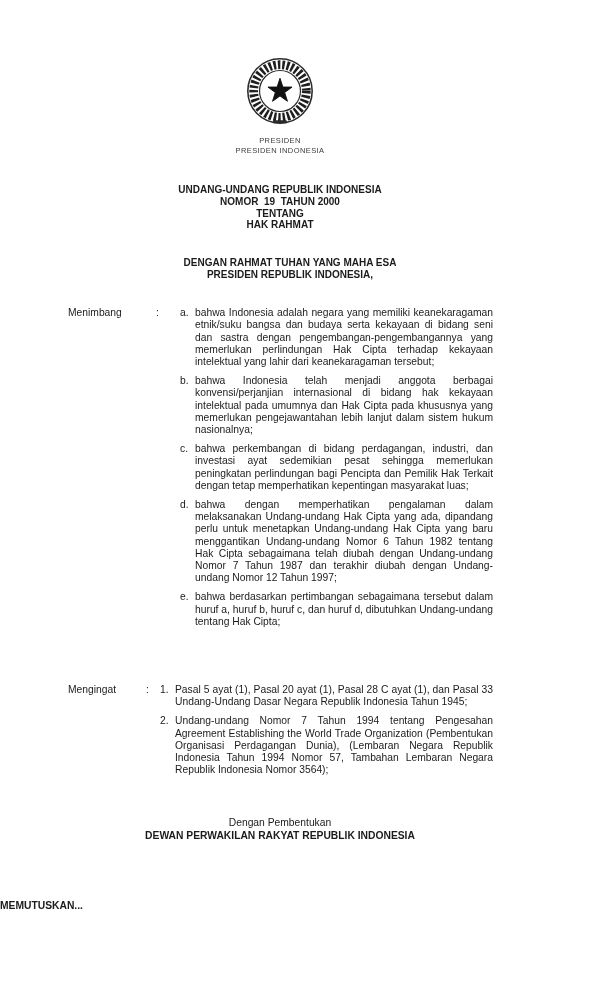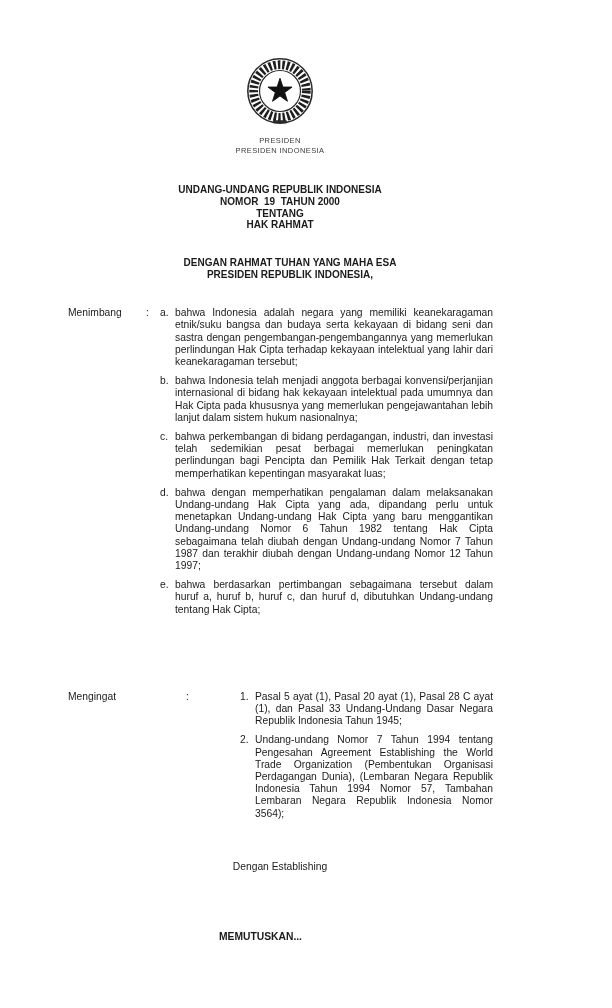--- a/index.html
+++ b/index.html
@@ -39,39 +39,38 @@
   .invocation { margin-top: 26px; }
   .authority  { }
 
   .clause {
     display: grid;
     grid-template-columns: 78px 14px 1fr;
     padding: 0 67px 0 68px;
     font-size: 10.3px;
     line-height: 12.2px;
   }
-  .clause-considering { margin-top: 26px; }
-  .clause-recalling   { margin-top: 68px; gap: 40px; }
+  .clause-considering { margin-top: 26px; gap: 10px; }
+  .clause-recalling   { margin-top: 49px; }
   .clause-label { font-size: 10.3px; }
   .clause-colon { font-size: 10.3px; }
   .item { display: flex; margin-bottom: 7px; }
   .item .marker { width: 15px; flex: none; }
   .item .text   { flex: 1; text-align: justify; }
 
   .agreement { text-align: center; margin-top: 34px; font-size: 10.3px; line-height: 12.2px; }
   .agreement .line1 { font-weight: normal; }
   .agreement .line2 { font-weight: bold; }
 
   .decision {
     margin-top: 58px;
     padding-right: 67px;
-    text-align: center;
+    text-align: left;
     font-weight: bold;
     font-size: 10.3px;
-    padding-left: 28px;
   }
 </style>
 </head>
 <body>
 
 <div class="page">
 
   <div class="emblem">
     <svg viewBox="0 0 80 80" width="78" height="78">
       <circle cx="40" cy="40" r="33" fill="none" stroke="#2a2a2a" stroke-width="1.6"></circle>
@@ -104,21 +103,21 @@
       <div class="item">
         <div class="marker">a.</div>
         <div class="text">bahwa Indonesia adalah negara yang memiliki keanekaragaman etnik/suku bangsa dan budaya serta kekayaan di bidang seni dan sastra dengan pengembangan-pengembangannya yang memerlukan perlindungan Hak Cipta terhadap kekayaan intelektual yang lahir dari keanekaragaman tersebut;</div>
       </div>
       <div class="item">
         <div class="marker">b.</div>
         <div class="text">bahwa Indonesia telah menjadi anggota berbagai konvensi/perjanjian internasional di bidang hak kekayaan intelektual pada umumnya dan Hak Cipta pada khususnya yang memerlukan pengejawantahan lebih lanjut dalam sistem hukum nasionalnya;</div>
       </div>
       <div class="item">
         <div class="marker">c.</div>
-        <div class="text">bahwa perkembangan di bidang perdagangan, industri, dan investasi telah sedemikian pesat berbagai memerlukan peningkatan perlindungan bagi Pencipta dan Pemilik Hak Terkait dengan tetap memperhatikan kepentingan masyarakat luas;</div>
+        <div class="text">bahwa perkembangan di bidang perdagangan, industri, dan investasi ayat sedemikian pesat sehingga memerlukan peningkatan perlindungan bagi Pencipta dan Pemilik Hak Terkait dengan tetap memperhatikan kepentingan masyarakat luas;</div>
       </div>
       <div class="item">
         <div class="marker">d.</div>
         <div class="text">bahwa dengan memperhatikan pengalaman dalam melaksanakan Undang-undang Hak Cipta yang ada, dipandang perlu untuk menetapkan Undang-undang Hak Cipta yang baru menggantikan Undang-undang Nomor 6 Tahun 1982 tentang Hak Cipta sebagaimana telah diubah dengan Undang-undang Nomor 7 Tahun 1987 dan terakhir diubah dengan Undang-undang Nomor 12 Tahun 1997;</div>
       </div>
       <div class="item">
         <div class="marker">e.</div>
         <div class="text">bahwa berdasarkan pertimbangan sebagaimana tersebut dalam huruf a, huruf b, huruf c, dan huruf d, dibutuhkan Undang-undang tentang Hak Cipta;</div>
       </div>
     </div>
@@ -133,18 +132,19 @@
         <div class="text">Pasal 5 ayat (1), Pasal 20 ayat (1), Pasal 28 C ayat (1), dan Pasal 33 Undang-Undang Dasar Negara Republik Indonesia Tahun 1945;</div>
       </div>
       <div class="item">
         <div class="marker">2.</div>
         <div class="text">Undang-undang Nomor 7 Tahun 1994 tentang Pengesahan Agreement Establishing the World Trade Organization (Pembentukan Organisasi Perdagangan Dunia), (Lembaran Negara Republik Indonesia Tahun 1994 Nomor 57, Tambahan Lembaran Negara Republik Indonesia Nomor 3564);</div>
       </div>
     </div>
   </div>
 
   <div class="agreement">
-    <div class="line1">Dengan Establishing</div>
+    <div class="line1">Dengan Pembentukan</div>
+    <div class="line2">DEWAN PERWAKILAN RAKYAT REPUBLIK INDONESIA</div>
   </div>
 
   <div class="decision">MEMUTUSKAN...</div>
 
 </div>
 
 </body></html>

